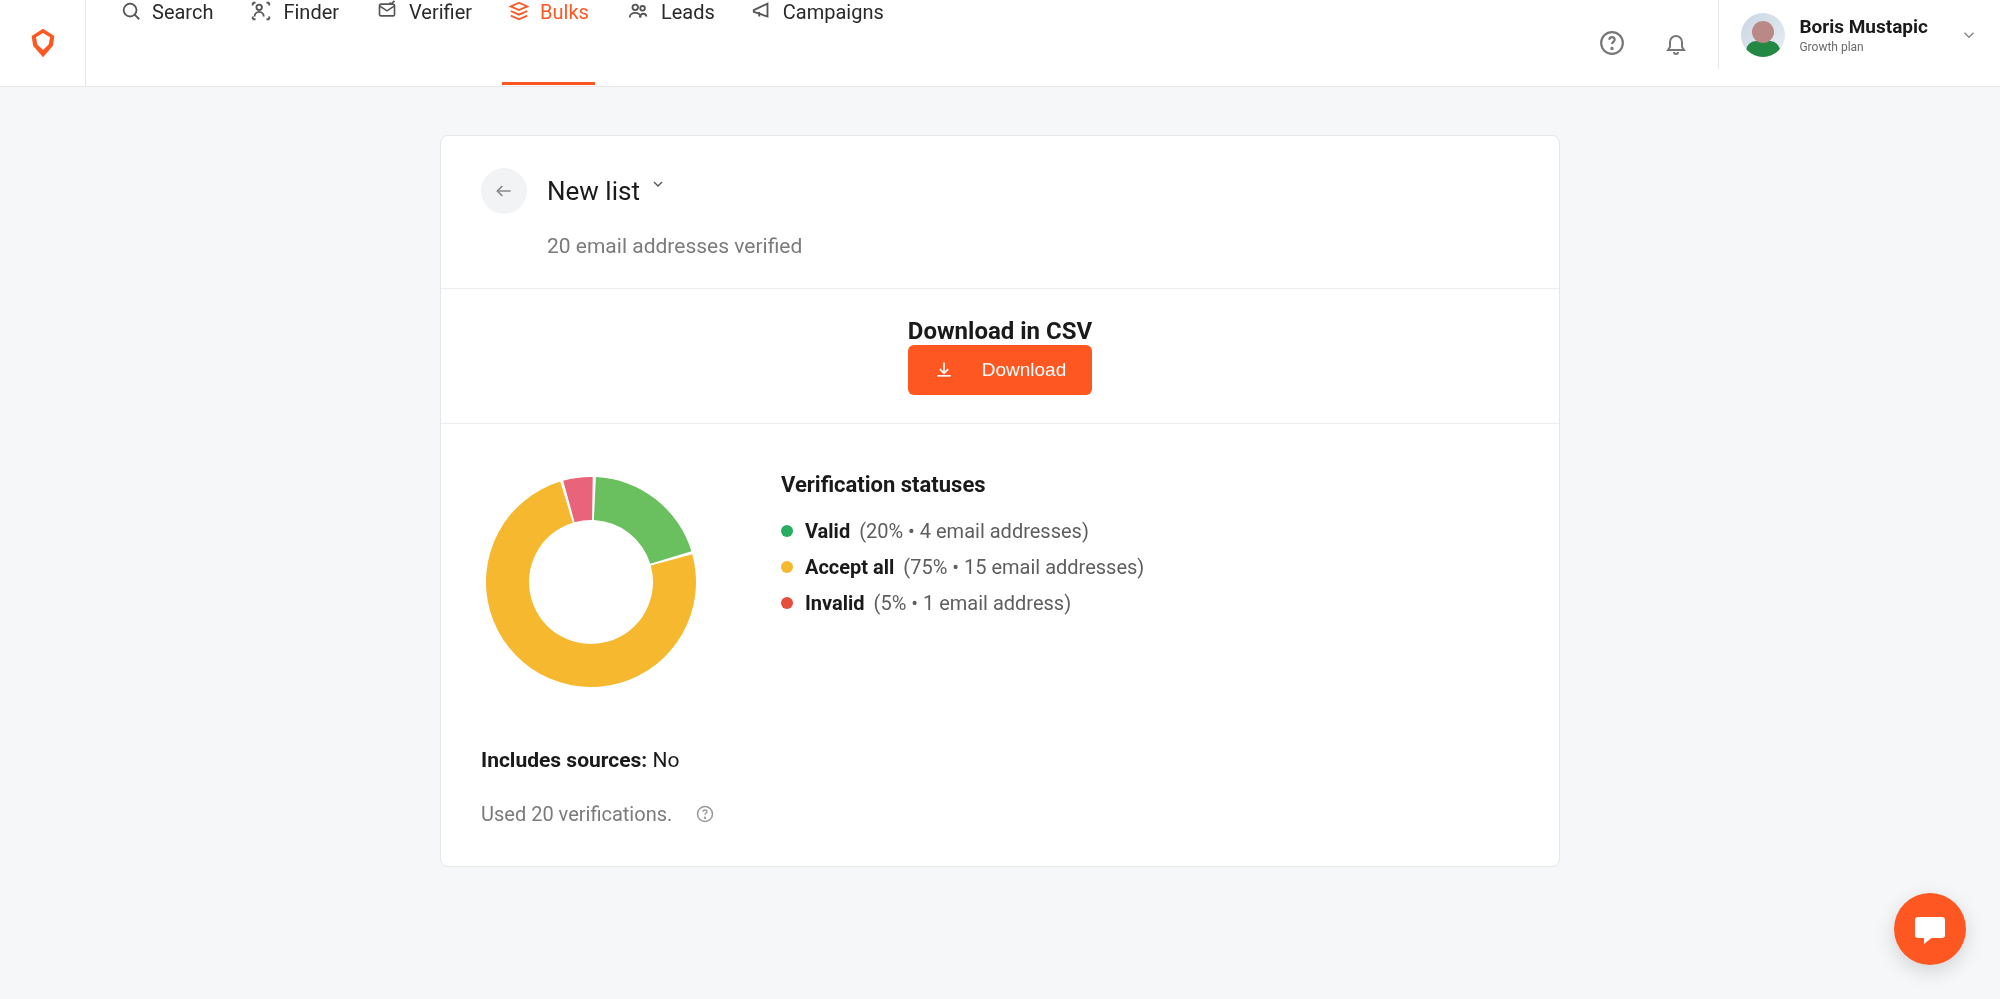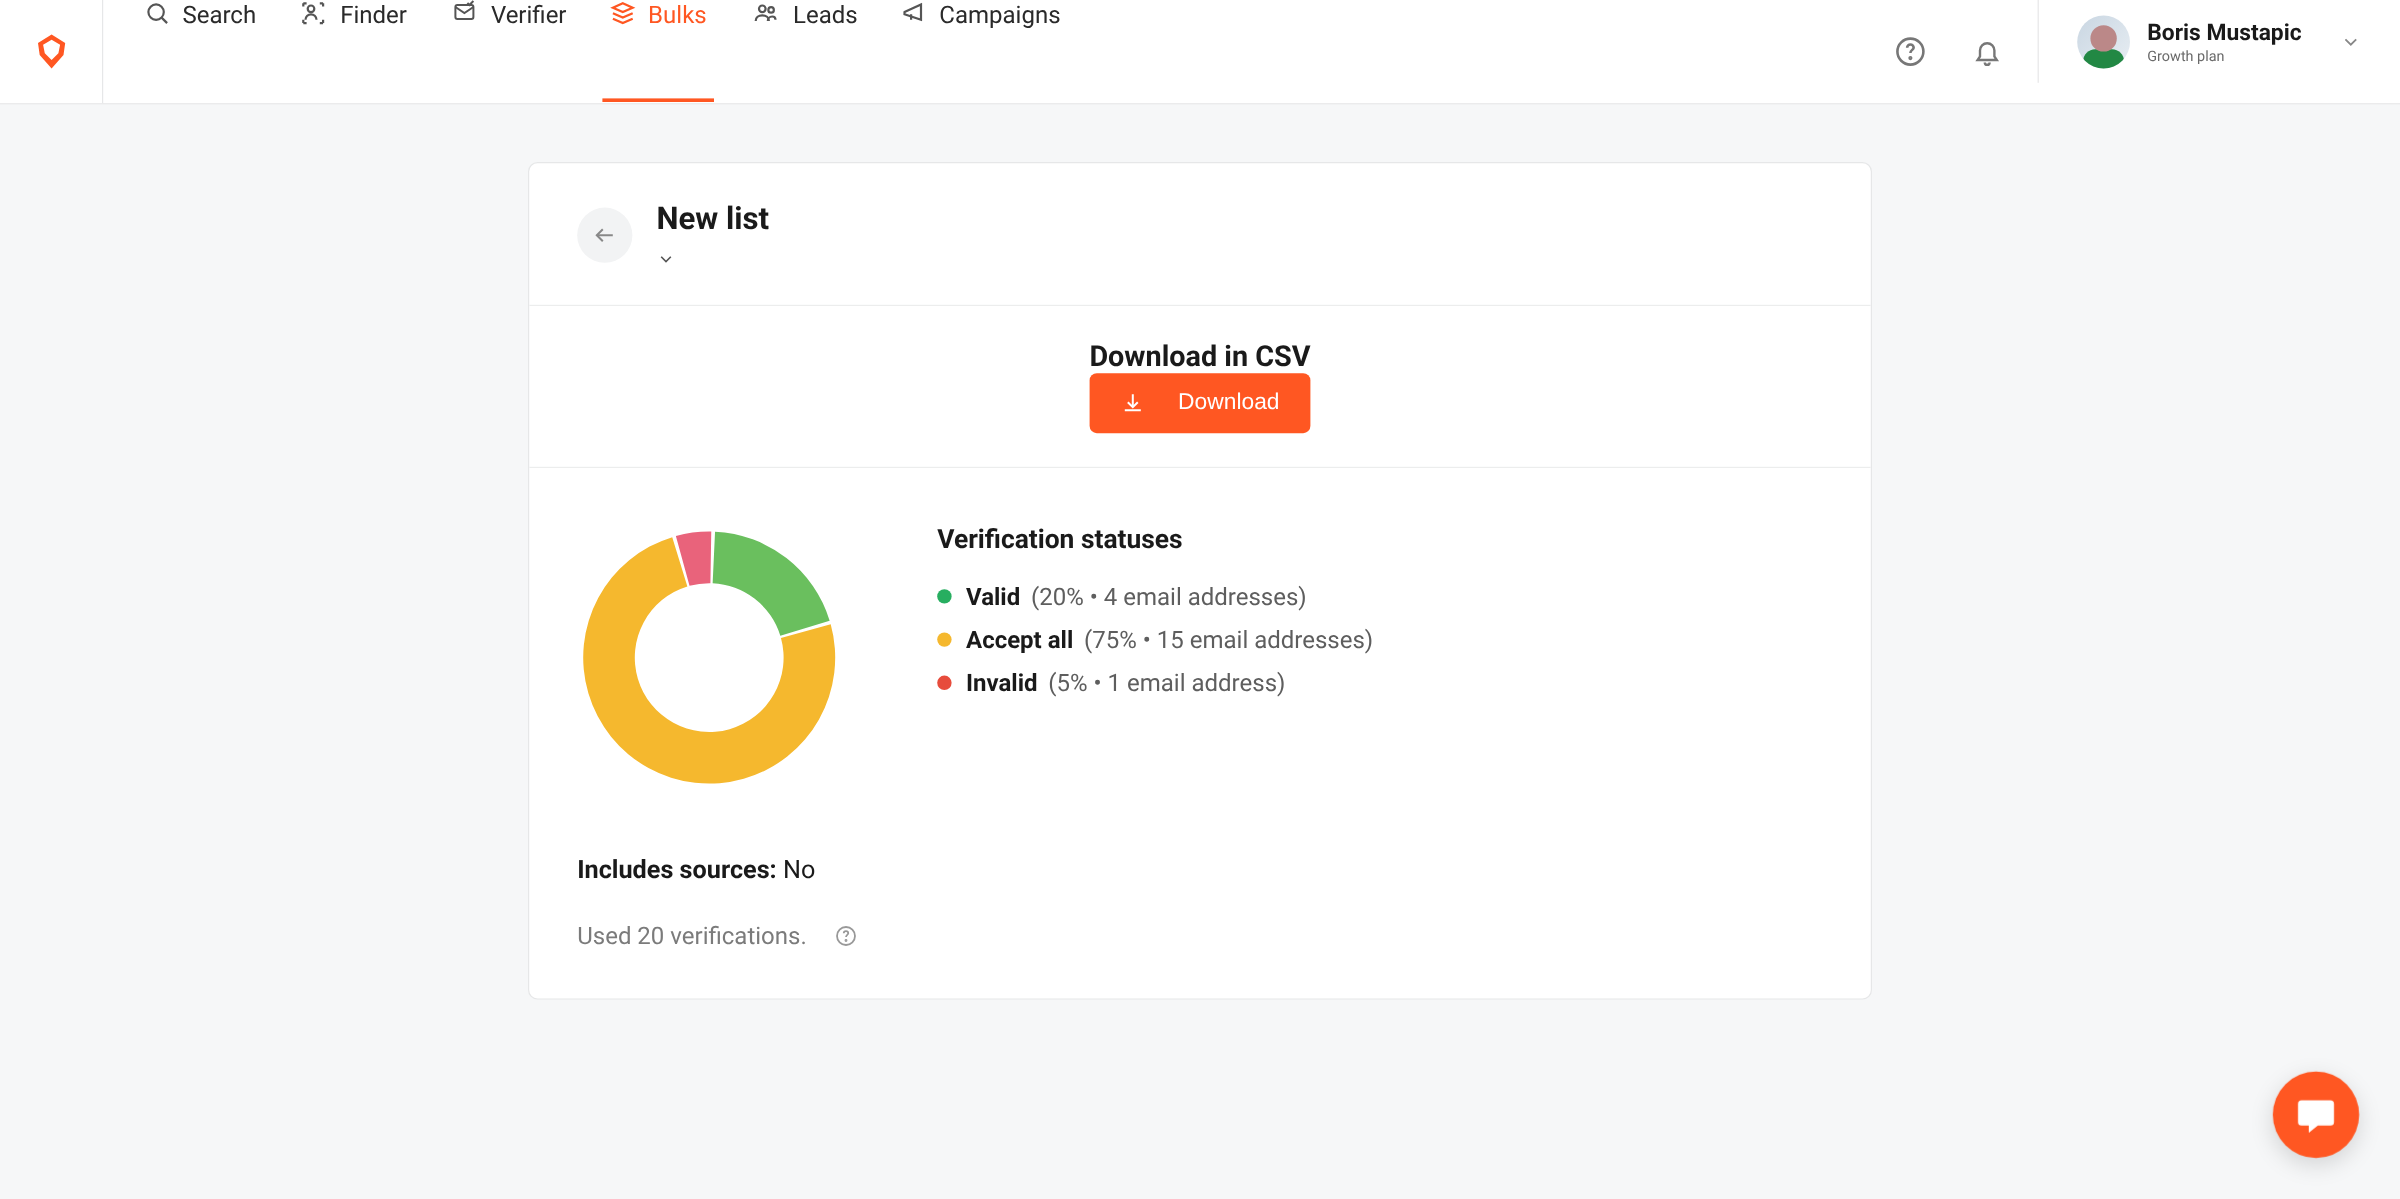--- a/index.html
+++ b/index.html
@@ -68,21 +68,21 @@
     display: flex;
     align-items: center;
     justify-content: center;
     cursor: pointer;
     color: #555;
   }
   .user-cell {
     display: flex;
     align-items: center;
     gap: 14px;
-    padding: 0 32px;
+    padding: 0 22px;
     border-left: 1px solid #e6e7e8;
     height: 69px;
     cursor: pointer;
   }
   .avatar {
     width: 44px;
     height: 44px;
     border-radius: 50%;
     background: linear-gradient(135deg,#c9d6e2,#e8eef3);
     position: relative;
@@ -129,25 +129,24 @@
     height: 46px;
     border-radius: 50%;
     background: #f2f3f4;
     display: flex;
     align-items: center;
     justify-content: center;
     cursor: pointer;
   }
   .list-title {
     font-size: 26px;
-    font-weight: 700;
+    font-weight: 400;
     display: flex;
     align-items: flex-start;
     gap: 10px;
-    flex-direction: column;
   }
   .list-sub {
     margin-top: 20px;
     margin-left: 66px;
     color: #7b7b7b;
     font-size: 21px;
   }
   .download-row {
     display: flex;
     align-items: center;
@@ -332,20 +331,21 @@
               <path d="M10 6l-6 6 6 6"></path>
             </svg>
         </div>
         <div class="list-title">
           <span>New list</span>
           <svg width="16" height="16" viewBox="0 0 24 24" fill="none" stroke="#555" stroke-width="2">
               <path d="M6 9l6 6 6-6"></path>
             </svg>
         </div>
       </div>
+      <div class="list-sub">20 email addresses verified</div>
     </div>
 
     <div class="download-row">
       <div class="download-title">Download in CSV</div>
       <button class="btn-primary">
         <svg width="20" height="20" viewBox="0 0 24 24" fill="none" stroke="#fff" stroke-width="2">
             <path d="M12 3v12"></path>
             <path d="M7 11l5 5 5-5"></path>
             <path d="M4 19h16"></path>
           </svg>

